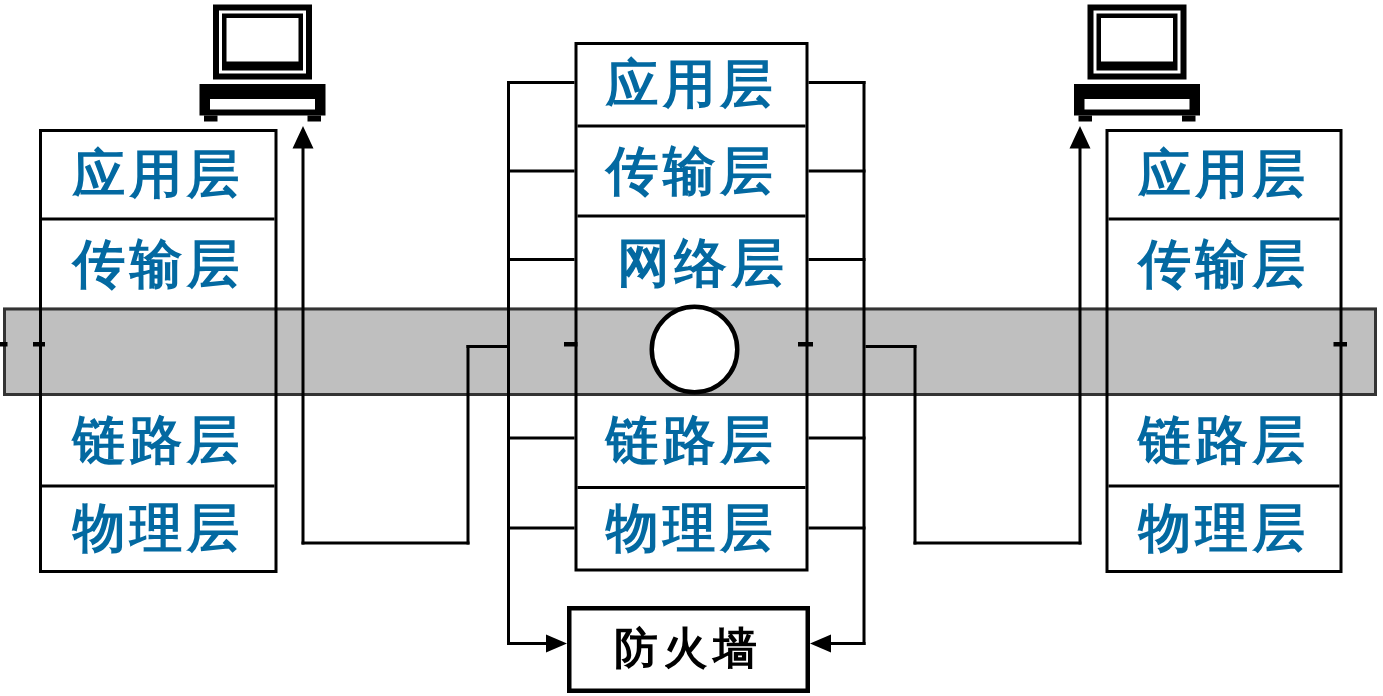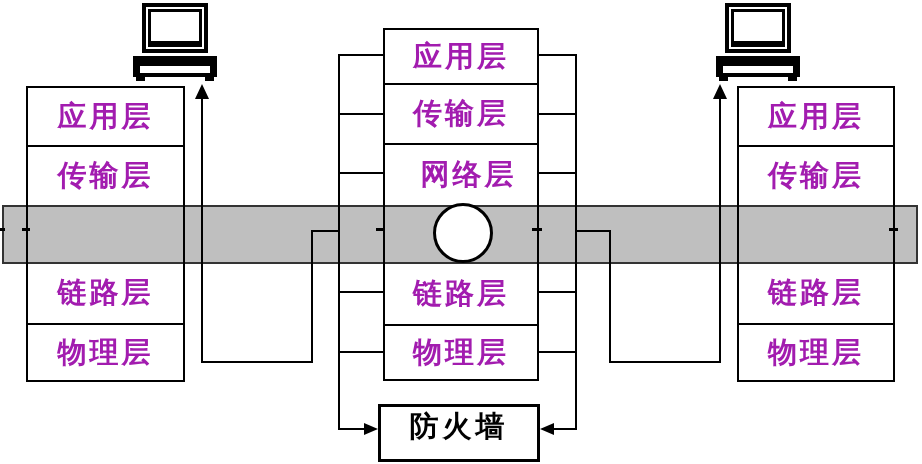--- a/index.html
+++ b/index.html
@@ -14,36 +14,36 @@
   }
   
   .v{position:absolute;width:2px;background:var(--line);}
   .h{position:absolute;height:2px;background:var(--line);}
   .tick{position:absolute;height:3px;background:var(--line);}
   
   .stack{position:absolute;border:2px solid var(--line);box-sizing:border-box;background:transparent;}
   .divider{position:absolute;left:0;right:0;height:2px;background:var(--line);}
   .cell{
     position:absolute;left:0;right:0;display:flex;align-items:center;justify-content:center;
-    font-size:29px;font-weight:bold;letter-spacing:3px;color:#a21caf;white-space:nowrap;
+    font-size:35px;font-weight:bold;letter-spacing:3px;color:#0369a1;white-space:nowrap;
   }
   
   #band{
     position:absolute;left:2px;top:205px;width:916px;height:59px;box-sizing:border-box;
     background:var(--band-fill);border:2px solid var(--band-border);
   }
   
   #circle{
     position:absolute;left:433px;top:203px;width:60px;height:60px;box-sizing:border-box;
     border:3px solid var(--line);border-radius:50%;background:#ffffff;
   }
   
   #fwbox{
     position:absolute;left:378px;top:404px;width:162px;height:58px;box-sizing:border-box;
-    border:3px solid var(--line);background:#ffffff;display:flex;justify-content:center;
+    border:3px solid var(--line);background:#ffffff;display:flex;align-items:center;justify-content:center;
     font-size:29px;font-weight:bold;letter-spacing:4px;
   }
   
   .ah-up{position:absolute;width:0;height:0;border-left:7px solid transparent;border-right:7px solid transparent;border-bottom:15px solid var(--line);}
   .ah-right{position:absolute;width:0;height:0;border-top:6px solid transparent;border-bottom:6px solid transparent;border-left:14px solid var(--line);}
   .ah-left{position:absolute;width:0;height:0;border-top:6px solid transparent;border-bottom:6px solid transparent;border-right:14px solid var(--line);}
   
   .computer{position:absolute;width:84px;height:79px;}
   .monitor{position:absolute;left:9px;top:0;width:66px;height:50px;box-sizing:border-box;border:4px solid var(--line);background:#fff;}
   .screen{position:absolute;left:2px;top:2px;right:2px;bottom:2px;border:3px solid var(--line);border-bottom:6px solid var(--line);background:#fff;}

